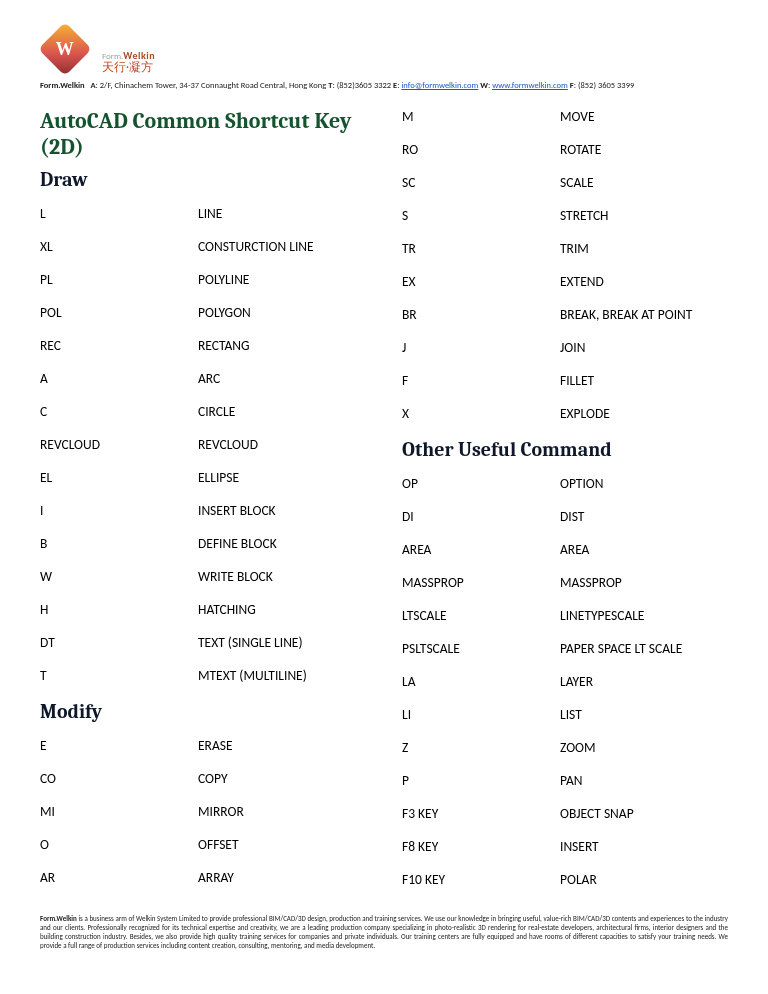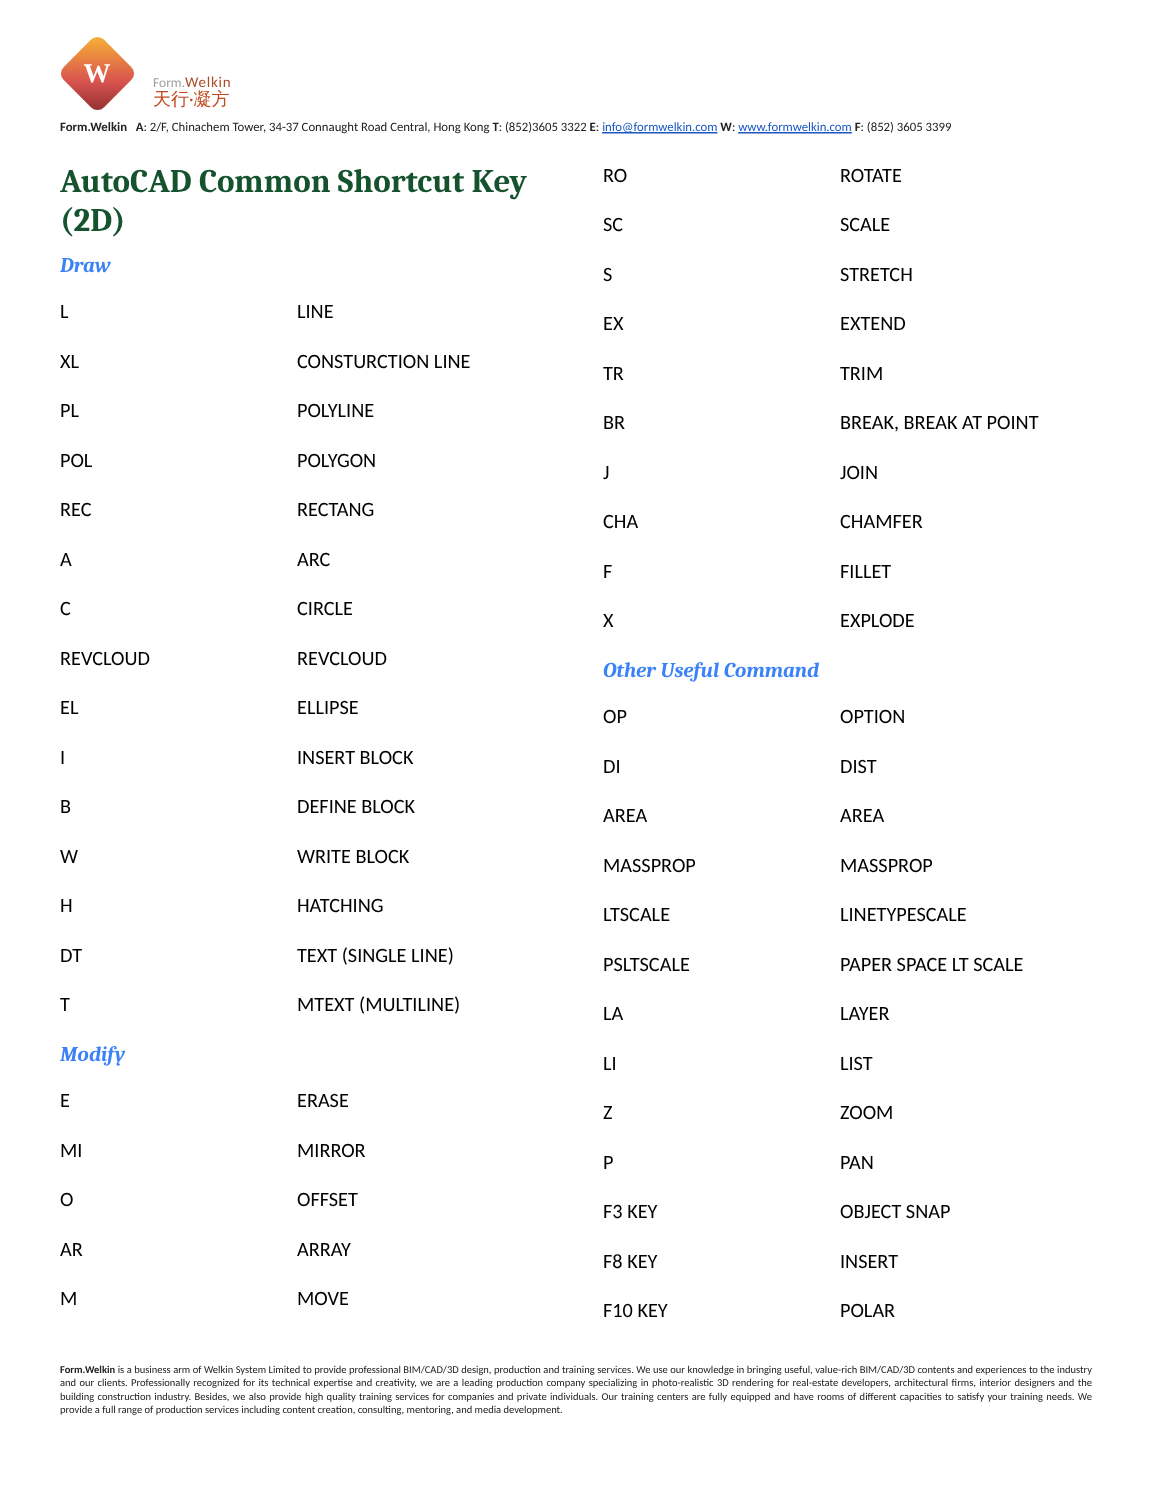--- a/index.html
+++ b/index.html
@@ -42,21 +42,21 @@
     font-family: Georgia, serif;
   }
   .logo-text {
     display: flex;
     flex-direction: column;
     font-size: 10px;
     line-height: 1.1;
   }
   .logo-text .welkin {
     color: #a84c2a;
-    font-weight: normal;
+    font-weight: bold;
     letter-spacing: 0.5px;
   }
   .logo-text .form {
     color: #a0a0a0;
     font-size: 9px;
   }
   .logo-text .cn {
     color: #c24a1f;
     font-size: 12px;
     font-weight: 500;
@@ -71,25 +71,24 @@
   .addr a { color: #1a56c4; text-decoration: underline; }
 
   .title {
     color: #14532d;
     font-family: "Cambria", Georgia, serif;
     font-weight: bold;
     font-size: 22px;
     margin: 8px 0 4px 0;
   }
   .sect {
-    color: #3b82f6;
+    color: #0f172a;
     font-family: "Cambria", Georgia, serif;
-    font-style: italic;
     font-weight: bold;
-    font-size: 14px;
+    font-size: 20px;
     margin: 8px 0 6px 0;
   }
   .columns {
     column-count: 2;
     column-gap: 36px;
   }
   .row {
     display: flex;
     gap: 8px;
     font-size: 13.5px;
@@ -206,20 +205,24 @@
         </div>
       </div>
 
     <div class="sect">Modify</div>
     <div id="list-modify">
         <div class="row">
           <div class="k">E</div>
           <div class="v">ERASE</div>
         </div>
         <div class="row">
+          <div class="k">CO</div>
+          <div class="v">COPY</div>
+        </div>
+        <div class="row">
           <div class="k">MI</div>
           <div class="v">MIRROR</div>
         </div>
         <div class="row">
           <div class="k">O</div>
           <div class="v">OFFSET</div>
         </div>
         <div class="row">
           <div class="k">AR</div>
           <div class="v">ARRAY</div>
@@ -234,38 +237,34 @@
         </div>
         <div class="row">
           <div class="k">SC</div>
           <div class="v">SCALE</div>
         </div>
         <div class="row">
           <div class="k">S</div>
           <div class="v">STRETCH</div>
         </div>
         <div class="row">
+          <div class="k">TR</div>
+          <div class="v">TRIM</div>
+        </div>
+        <div class="row">
           <div class="k">EX</div>
           <div class="v">EXTEND</div>
         </div>
         <div class="row">
-          <div class="k">TR</div>
-          <div class="v">TRIM</div>
-        </div>
-        <div class="row">
           <div class="k">BR</div>
           <div class="v">BREAK, BREAK AT POINT</div>
         </div>
         <div class="row">
           <div class="k">J</div>
           <div class="v">JOIN</div>
-        </div>
-        <div class="row">
-          <div class="k">CHA</div>
-          <div class="v">CHAMFER</div>
         </div>
         <div class="row">
           <div class="k">F</div>
           <div class="v">FILLET</div>
         </div>
         <div class="row">
           <div class="k">X</div>
           <div class="v">EXPLODE</div>
         </div>
       </div>

